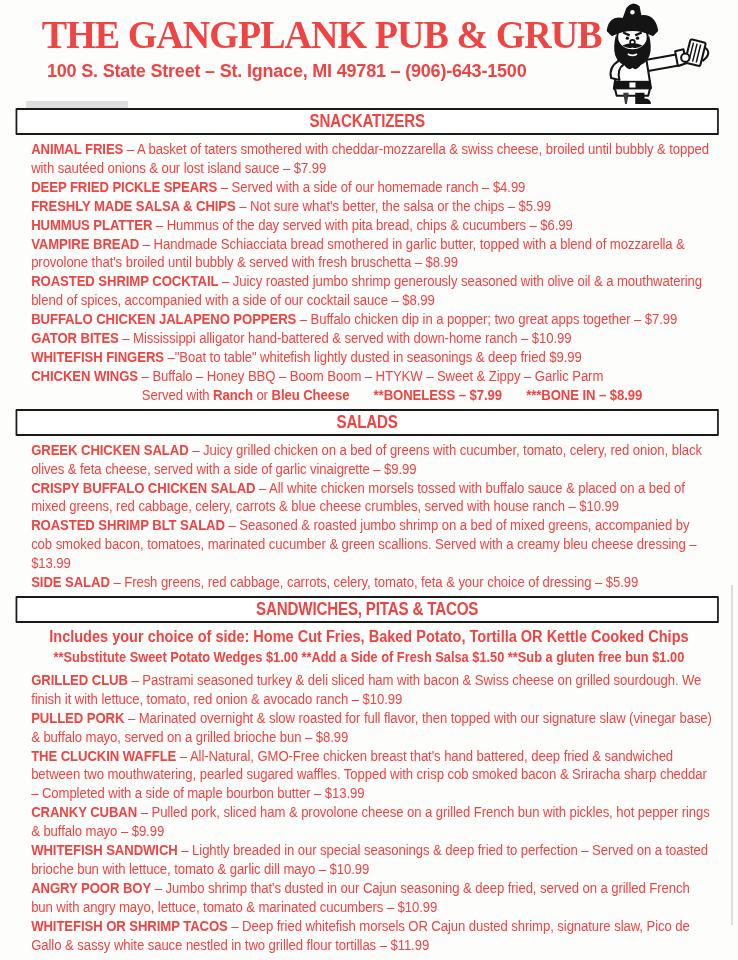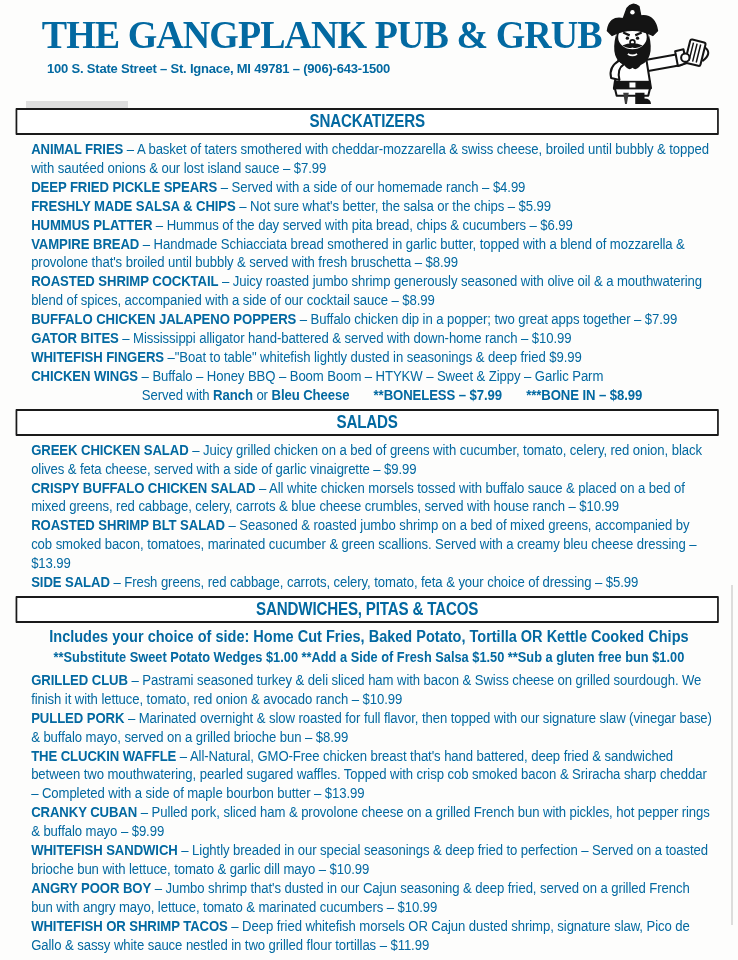--- a/index.html
+++ b/index.html
@@ -1,31 +1,31 @@
 <!DOCTYPE html>
 <html><head>
 <meta charset="utf-8">
 <style>
   html,body{margin:0;padding:0;background:#e8e8e8;}
   .page{
     position:relative;width:738px;height:960px;overflow:hidden;
-    background:#fdfdfc;color:#0369a1;
+    background:#fdfdfc;color:#ef4444;
     font-family:"Liberation Sans",sans-serif;
     margin:0 auto;
   }
   
   .hdr{position:relative;height:104px;}
   .hdr-title{
     margin:0;padding:15px 0 0 44px;
     font-family:"Liberation Serif",serif;font-weight:700;font-size:40px;line-height:1.02;
     letter-spacing:-1px;white-space:nowrap;
     transform:scaleX(0.95);transform-origin:0 50%;
   }
   .hdr-addr{
-    padding:5px 12px 0 47px;font-weight:700;font-size:13px;letter-spacing:-0.2px;white-space:nowrap;
+    padding:5px 12px 0 47px;font-weight:700;font-size:18px;letter-spacing:-0.2px;white-space:nowrap;
   }
   .logo{position:absolute;top:2px;right:16px;width:142px;height:102px;}
   
   .artifact-a{position:absolute;left:26px;top:101px;width:102px;height:7px;background:#c7c7c7;opacity:.55;}
   .artifact-b{position:absolute;right:5px;top:585px;width:2px;height:340px;background:#b5b5b5;opacity:.45;}
   
   .scalewrap{width:853px;transform:scaleX(0.865);transform-origin:0 0;}
   .secbox{
     margin:4px 22px 3px 18px;border:2.5px solid #1a1a1a;border-radius:1px;
     text-align:center;font-weight:700;font-size:17.5px;line-height:23px;letter-spacing:-0.2px;

